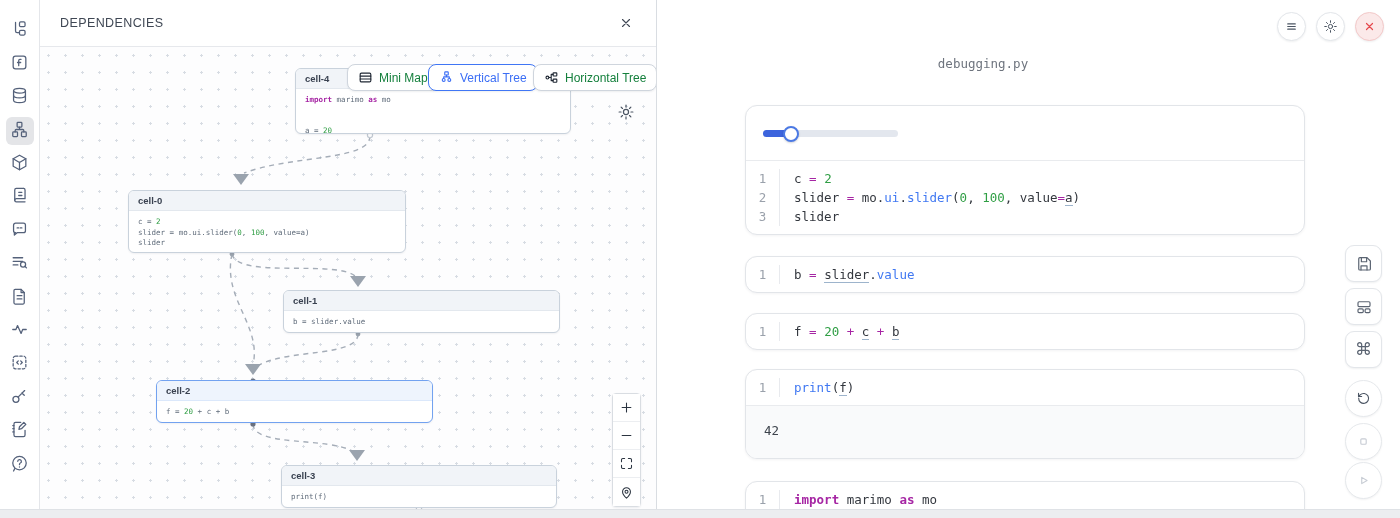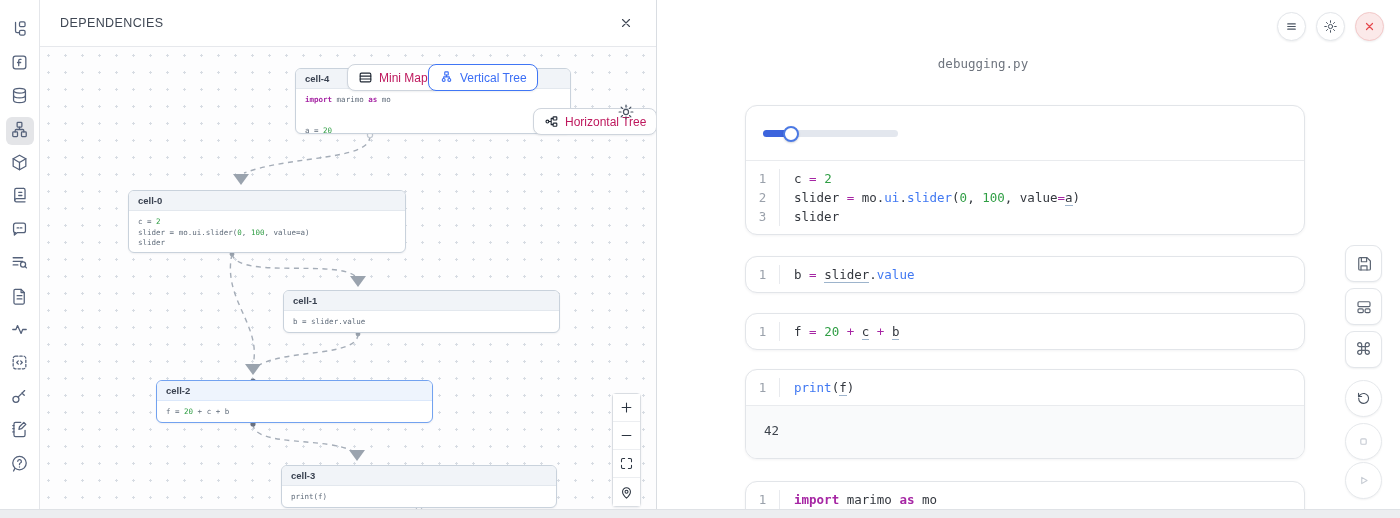--- a/index.html
+++ b/index.html
@@ -37,21 +37,21 @@
     font-size:9.5px; font-weight:bold; color:#394150; }
   .gnode-body { padding:6px 9px; font-family:"DejaVu Sans Mono", monospace; font-size:7.5px;
     color:#5f6b7a; line-height:10.5px; white-space:pre; }
   .gnode.selected { border:1.4px solid #72a2f0; }
   .gnode.selected .gnode-header { background:#eef4fd; border-bottom-color:#dbe8fb; }
   .gnode-body.spaced .nrow + .nrow { margin-top:20px; }
 
   
   .gbtn { position:absolute; top:17px; height:27px; display:flex; align-items:center; gap:6px;
     background:#fff; border:1px solid #cfd5dd; border-radius:8px; padding:0 10px;
-    font-size:12px; font-weight:500; color:#be185d; cursor:pointer;
+    font-size:12px; font-weight:500; color:#15803d; cursor:pointer;
     box-shadow:0 1px 2px rgba(30,41,59,.07); z-index:6; white-space:nowrap; }
   .gbtn svg { width:15px; height:15px; stroke:#1f2733; fill:none; stroke-width:1.8;
     stroke-linecap:round; stroke-linejoin:round; }
   .gbtn.active { border:1.4px solid #4076f5; color:#3b6ef5; }
   .gbtn.active svg { stroke:#3b6ef5; }
 
   #graph-gear { position:absolute; left:577px; top:56px; width:18px; height:18px; cursor:pointer; z-index:6; }
   #graph-gear svg { width:18px; height:18px; stroke:#4b5563; fill:none; stroke-width:1.6; stroke-linecap:round; }
 
   #zoom-panel { position:absolute; left:572px; top:346px; width:29px; background:#fff;
@@ -278,21 +278,21 @@
     </div>
     <div class="gbtn active" style="left:388px;">
       <svg viewBox="0 0 24 24">
           <rect x="9.2" y="3" width="5.6" height="5" rx="1"></rect>
           <path d="M12 8v3M12 11H7.5v2.3M12 11h4.5v2.3"></path>
           <circle cx="7.5" cy="15.8" r="2.3"></circle>
           <circle cx="16.5" cy="15.8" r="2.3"></circle>
         </svg>
       <span>Vertical Tree</span>
     </div>
-    <div class="gbtn" style="left:493px;margin-top:44px;">
+    <div class="gbtn" style="left:493px;">
       <svg viewBox="0 0 24 24">
           <circle cx="5.5" cy="12" r="2.3"></circle>
           <path d="M8 12h3.5M11.5 12V7h3M11.5 12v5h3"></path>
           <rect x="14.5" y="4.5" width="6" height="5" rx="1"></rect>
           <rect x="14.5" y="14.5" width="6" height="5" rx="1"></rect>
         </svg>
       <span>Horizontal Tree</span>
     </div>
 
     <div id="graph-gear">

